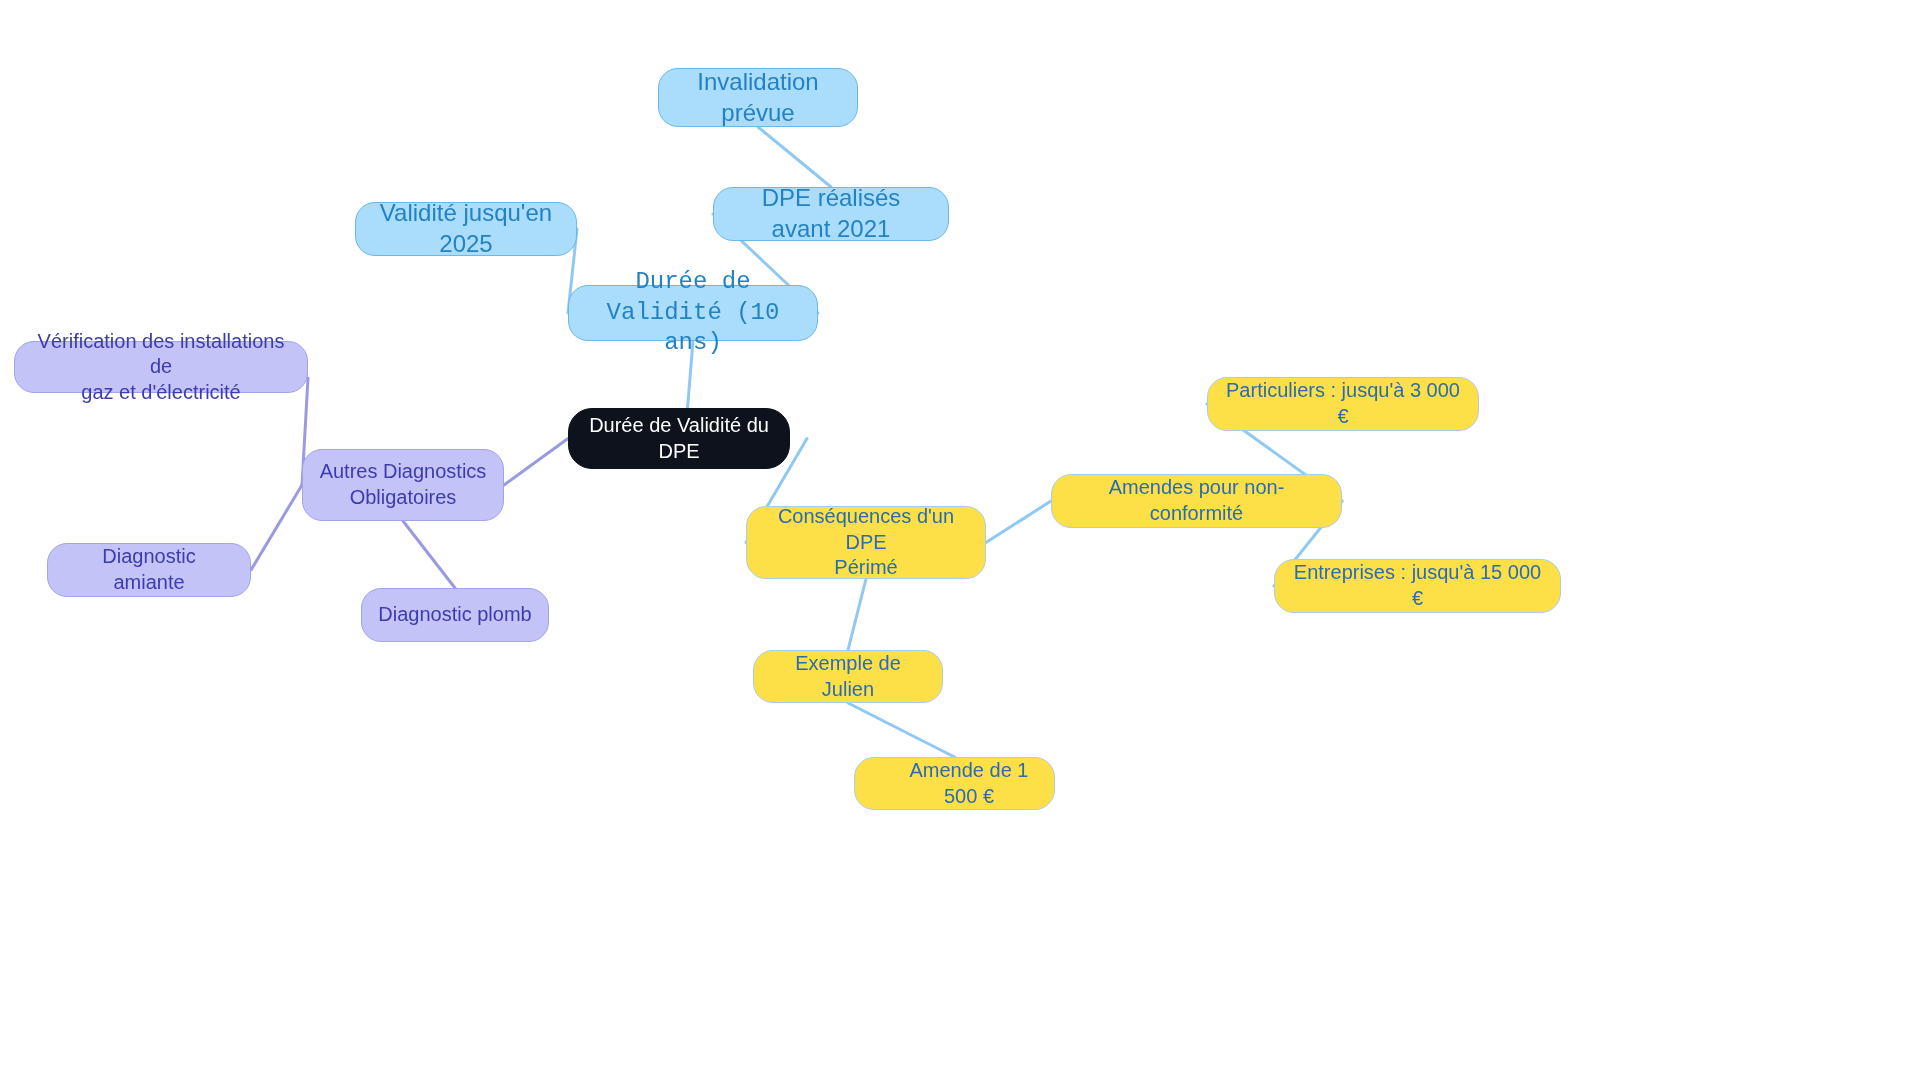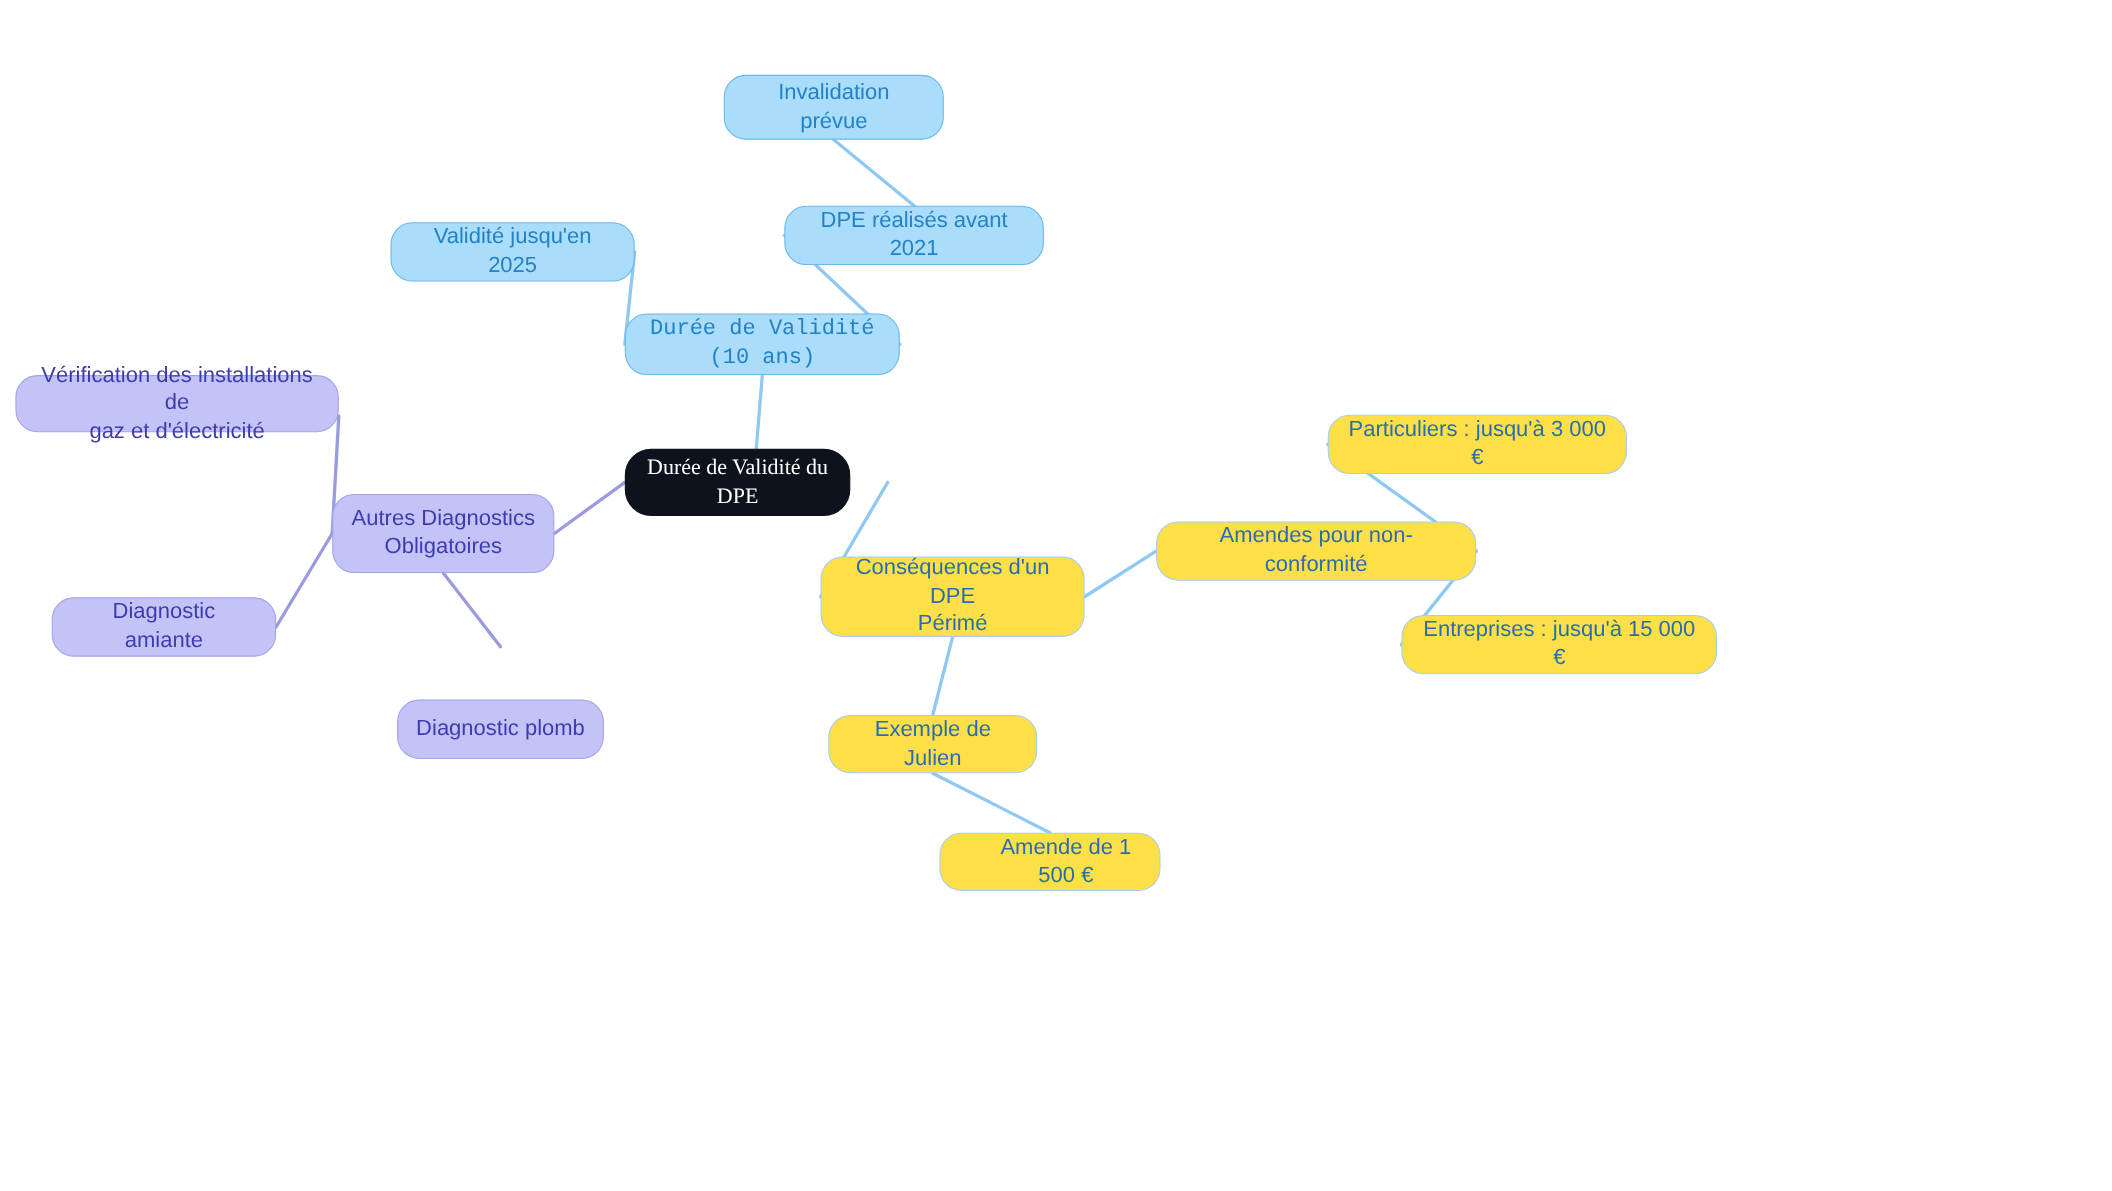--- a/index.html
+++ b/index.html
@@ -42,21 +42,21 @@
     background: #0d121c;
     border-color: #0d121c;
     color: #ffffff;
     font-size: 20px;
     border-radius: 24px;
   }
   .node-blue {
     background: #aadcfb;
     border-color: #6cb8e8;
     color: #2382c4;
-    font-size: 20px;
+    font-size: 24px;
   }
   .node-lightblue {
     background: #fde047;
     border-color: #a8cdf0;
     color: #2b6cb0;
     font-size: 20px;
   }
   .node-purple {
     background: #c3c3f7;
     border-color: #a3a3e8;
@@ -78,31 +78,31 @@
       <line x1="302" y1="485" x2="251" y2="570" stroke="#9a9ae0" stroke-width="3" stroke-linecap="round"></line>
       <line x1="403" y1="521" x2="455" y2="588" stroke="#9a9ae0" stroke-width="3" stroke-linecap="round"></line>
       <line x1="807" y1="438.5" x2="746" y2="542.5" stroke="#8fc9f3" stroke-width="3" stroke-linecap="round"></line>
       <line x1="986" y1="542.5" x2="1051" y2="501" stroke="#8fc9f3" stroke-width="3" stroke-linecap="round"></line>
       <line x1="1342" y1="501" x2="1207" y2="404" stroke="#8fc9f3" stroke-width="3" stroke-linecap="round"></line>
       <line x1="1342" y1="501" x2="1274" y2="586" stroke="#8fc9f3" stroke-width="3" stroke-linecap="round"></line>
       <line x1="866" y1="579" x2="848" y2="650" stroke="#8fc9f3" stroke-width="3" stroke-linecap="round"></line>
       <line x1="848" y1="703" x2="954.5" y2="757" stroke="#8fc9f3" stroke-width="3" stroke-linecap="round"></line>
     </svg>
   <div id="nodes-layer">
-      <div class="node node-root" style="left: 568px; top: 408px; width: 205px; height: 61px; font-family: Liberation Serif, serif;"><span>Durée de Validité du DPE</span></div>
+      <div class="node node-root" style="left: 568px; top: 408px; width: 222px; height: 61px;"><span>Durée de Validité du DPE</span></div>
       <div class="node node-blue" style="left: 568px; top: 285px; width: 250px; height: 56px; font-family: Liberation Mono, monospace;"><span>Durée de Validité (10 ans)</span></div>
       <div class="node node-blue" style="left: 355px; top: 202px; width: 222px; height: 54px;"><span>Validité jusqu'en 2025</span></div>
       <div class="node node-blue" style="left: 713px; top: 187px; width: 236px; height: 54px;"><span>DPE réalisés avant 2021</span></div>
       <div class="node node-blue" style="left: 658px; top: 68px; width: 200px; height: 59px;"><span>Invalidation prévue</span></div>
       <div class="node node-purple" style="left: 302px; top: 449px; width: 202px; height: 72px;"><span>Autres Diagnostics
 Obligatoires</span></div>
       <div class="node node-purple" style="left: 14px; top: 341px; width: 294px; height: 52px;"><span>Vérification des installations de
 gaz et d'électricité</span></div>
       <div class="node node-purple" style="left: 47px; top: 543px; width: 204px; height: 54px;"><span>Diagnostic amiante</span></div>
-      <div class="node node-purple" style="left: 361px; top: 588px; width: 188px; height: 54px; margin-top: 48px;"><span>Diagnostic plomb</span></div>
+      <div class="node node-purple" style="left: 361px; top: 588px; width: 188px; height: 54px;"><span>Diagnostic plomb</span></div>
       <div class="node node-lightblue" style="left: 746px; top: 506px; width: 240px; height: 73px;"><span>Conséquences d'un DPE
 Périmé</span></div>
       <div class="node node-lightblue" style="left: 1051px; top: 474px; width: 291px; height: 54px;"><span>Amendes pour non-conformité</span></div>
       <div class="node node-lightblue" style="left: 1207px; top: 377px; width: 272px; height: 54px;"><span>Particuliers : jusqu'à 3 000 €</span></div>
       <div class="node node-lightblue" style="left: 1274px; top: 559px; width: 287px; height: 54px;"><span>Entreprises : jusqu'à 15 000 €</span></div>
       <div class="node node-lightblue" style="left: 753px; top: 650px; width: 190px; height: 53px;"><span>Exemple de Julien</span></div>
       <div class="node node-lightblue" style="left: 854px; top: 757px; width: 201px; height: 53px; padding-left: 45px;"><span>Amende de 1 500 €</span></div>
     </div>
 </div>
 

